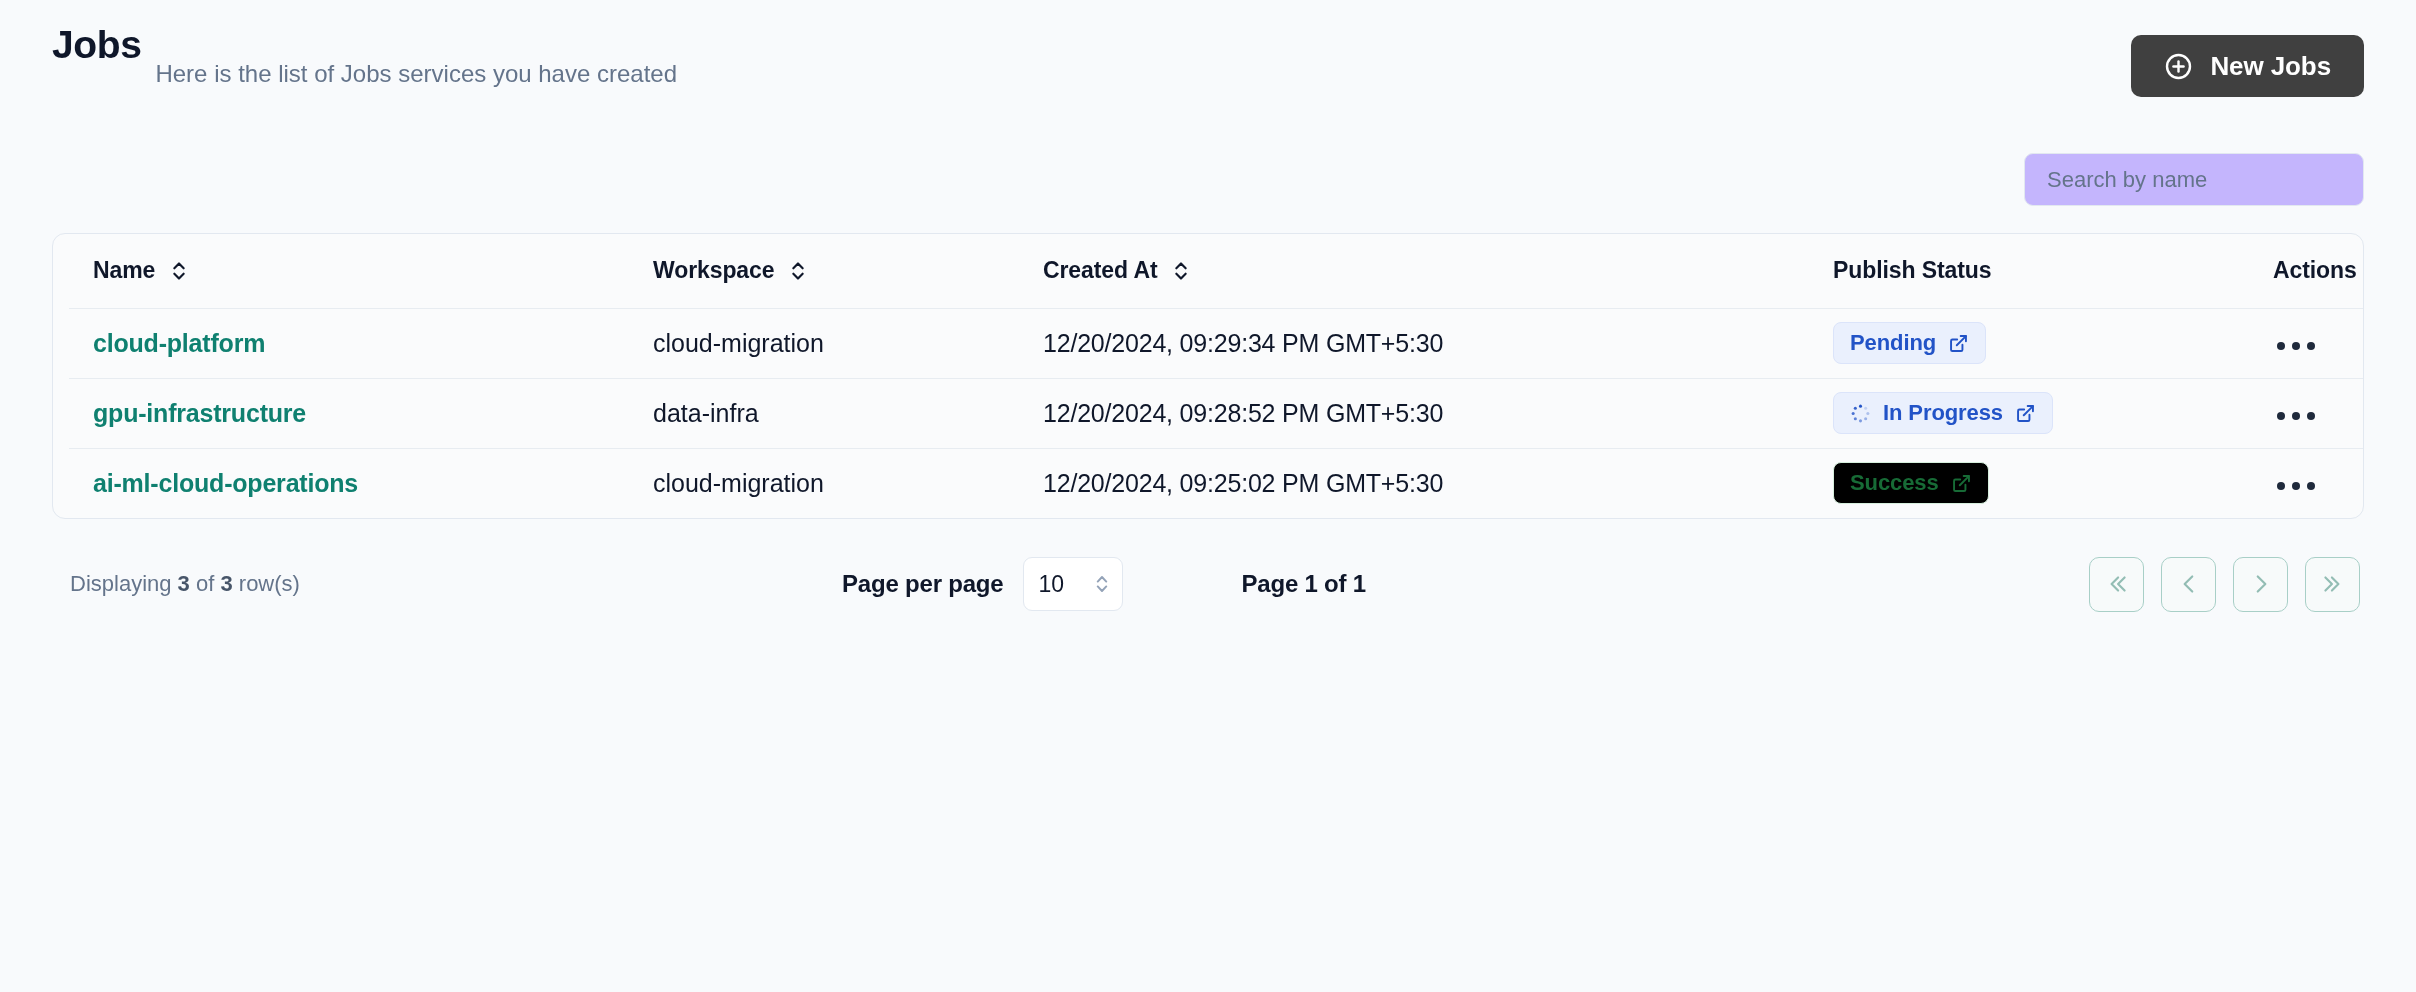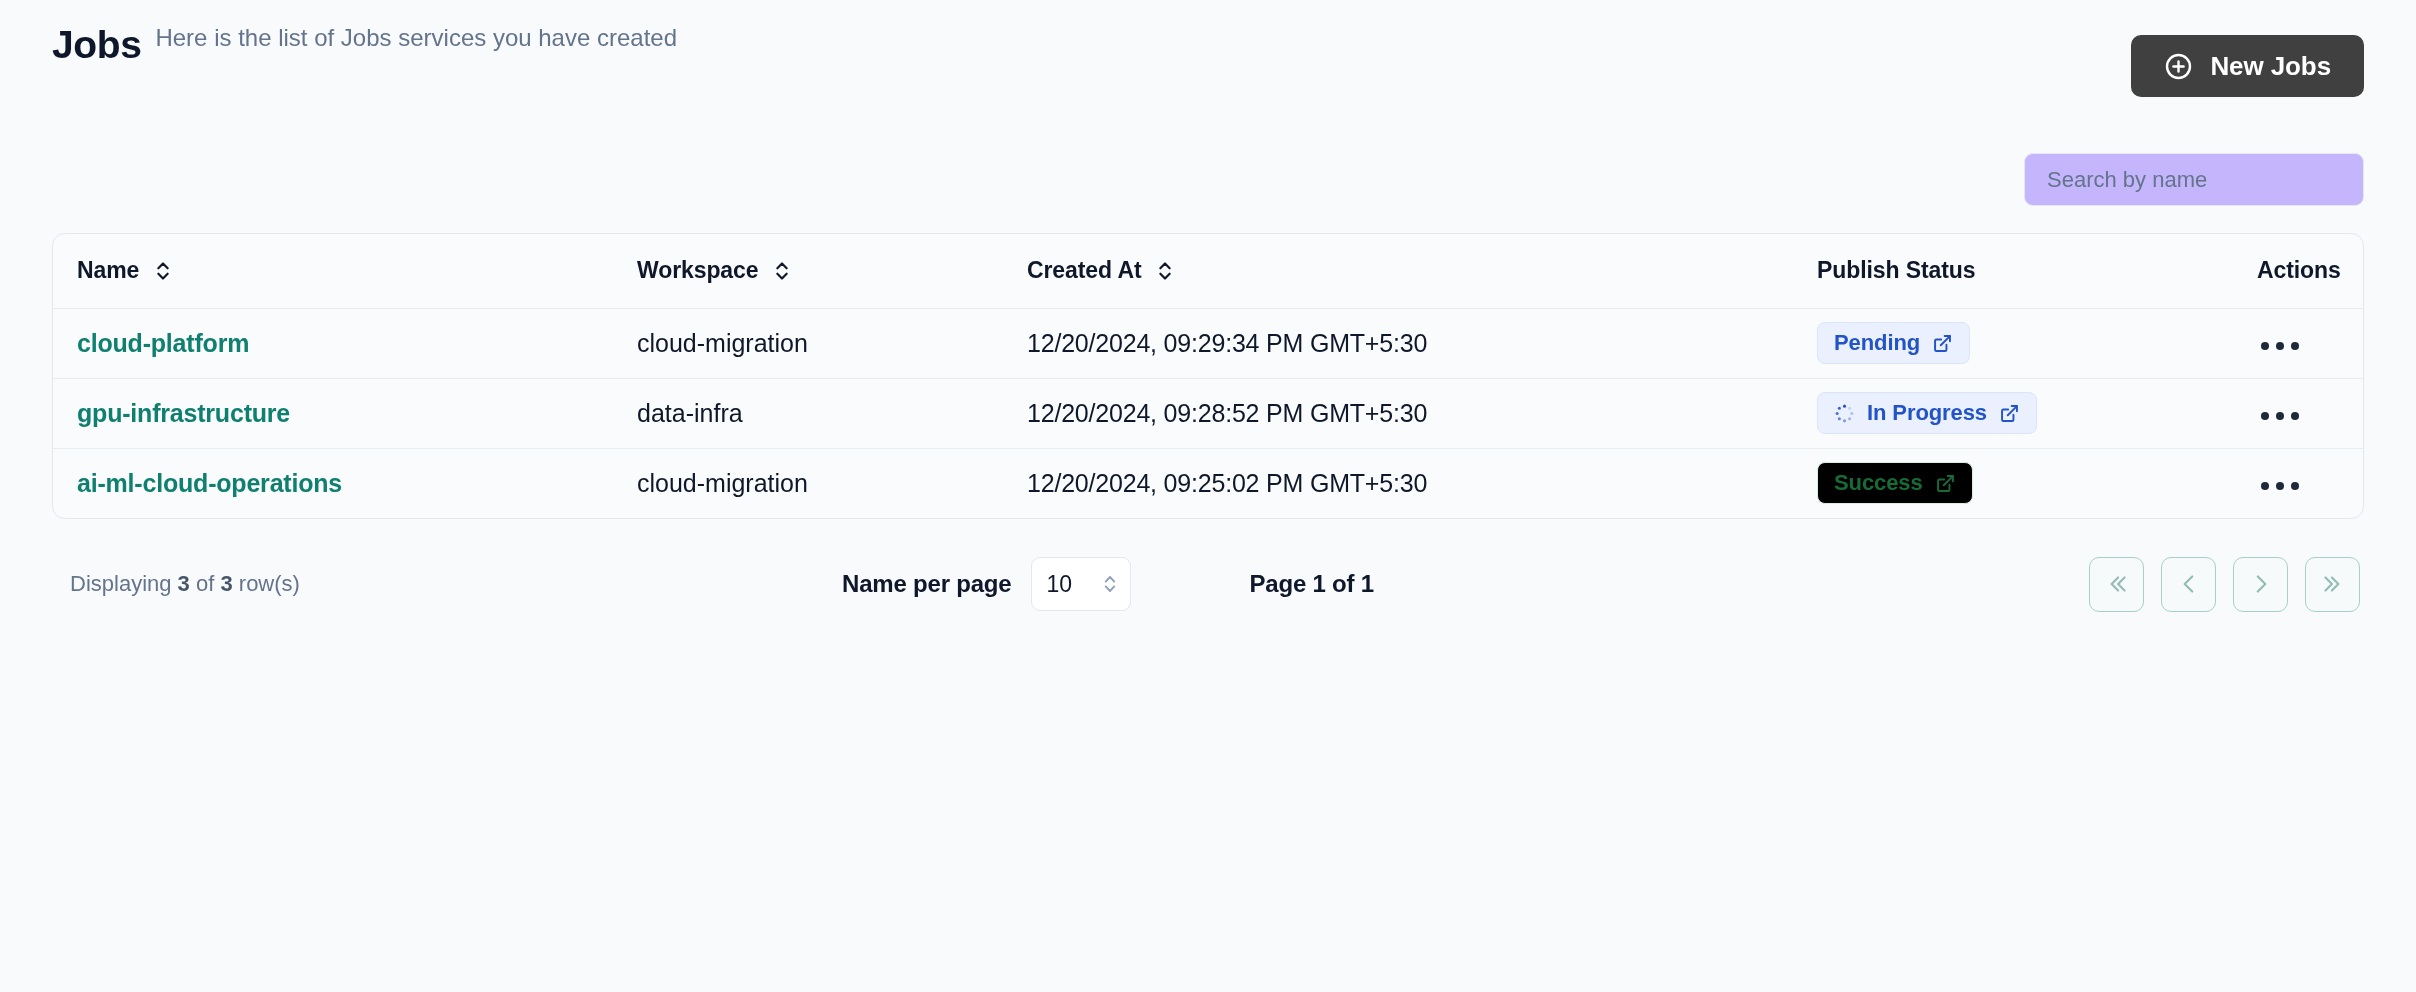--- a/index.html
+++ b/index.html
@@ -32,20 +32,21 @@
     font-size: 39px;
     font-weight: bold;
     color: #0f172a;
     letter-spacing: -0.4px;
     line-height: 1.1;
   }
   .page-subtitle {
     font-size: 24px;
     color: #64748b;
     line-height: 1.2;
+    margin-top: 36px;
   }
 
   .new-jobs-btn {
     display: flex;
     align-items: center;
     justify-content: center;
     gap: 17px;
     background: #404040;
     color: #ffffff;
     border: none;
@@ -85,20 +86,21 @@
   }
   .search-input::placeholder { color: #64748b; }
 
   
   .table-card {
     margin-top: 27px;
     background: #fafbfc;
     border: 1px solid #e2e8f0;
     border-radius: 13px;
     overflow: hidden;
+    padding-left: 16px;
   }
   table.jobs-table {
     width: 100%;
     border-collapse: collapse;
     table-layout: fixed;
   }
   table.jobs-table th,
   table.jobs-table td {
     text-align: left;
     vertical-align: middle;
@@ -428,21 +430,21 @@
 
       </tbody>
     </table>
   </div>
 
   <div class="footer">
 
     <div class="rows-info"><span>Displaying </span><b>3</b><span> of </span><b>3</b><span> row(s)</span></div>
 
     <div class="rows-per-page-group">
-      <span class="rows-per-page-label">Name per page</span>
+      <span class="rows-per-page-label">Page per page</span>
       <div class="select-wrap">
         <span class="select-value">10</span>
         <svg class="select-chevrons" viewBox="0 0 12 18" fill="none" stroke="#94a3b8" stroke-width="1.6" stroke-linecap="round" stroke-linejoin="round">
           <polyline points="2.5,7 6,3.3 9.5,7"></polyline>
           <polyline points="2.5,11 6,14.7 9.5,11"></polyline>
         </svg>
       </div>
     </div>
 
     <div class="page-indicator">Page 1 of 1</div>

